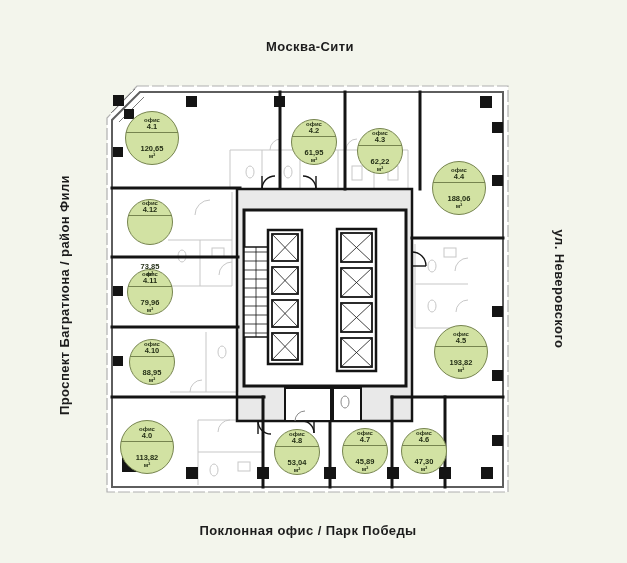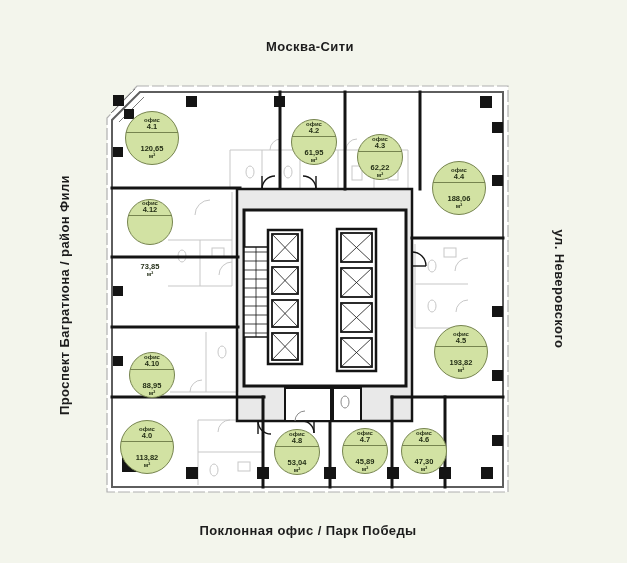--- a/index.html
+++ b/index.html
@@ -227,21 +227,21 @@
   <div class="badge" style="left:291px;top:119px;">
     <div class="half-top">
         <span class="t-label">офис</span>
         <span class="t-num">4.2</span>
       </div>
     <div class="half-bot">
         <span class="t-area">61,95</span>
         <span class="t-unit">м²</span>
       </div>
   </div>
-  <div class="badge" style="left:357px;top:134px;">
+  <div class="badge" style="left:357px;top:128px;">
     <div class="half-top">
         <span class="t-label">офис</span>
         <span class="t-num">4.3</span>
       </div>
     <div class="half-bot">
         <span class="t-area">62,22</span>
         <span class="t-unit">м²</span>
       </div>
   </div>
   <div class="badge lg" style="left:432px;top:161px;">
@@ -297,30 +297,40 @@
   <div class="badge lg" style="left:120px;top:420px;">
     <div class="half-top">
         <span class="t-label">офис</span>
         <span class="t-num">4.0</span>
       </div>
     <div class="half-bot">
         <span class="t-area">113,82</span>
         <span class="t-unit">м²</span>
       </div>
   </div>
-  <div class="badge" style="left:129px;top:352px;">
+  <div class="badge" style="left:129px;top:339px;">
     <div class="half-top">
         <span class="t-label">офис</span>
         <span class="t-num">4.10</span>
       </div>
     <div class="half-bot">
         <span class="t-area">88,95</span>
         <span class="t-unit">м²</span>
       </div>
   </div>
+  <div class="badge" style="left:127px;top:269px;">
+    <div class="half-top">
+        <span class="t-label">офис</span>
+        <span class="t-num">4.11</span>
+      </div>
+    <div class="half-bot">
+        <span class="t-area">79,96</span>
+        <span class="t-unit">м²</span>
+      </div>
+  </div>
   <div class="badge" style="left:127px;top:199px;gap:35px;">
     <div class="half-top">
         <span class="t-label">офис</span>
         <span class="t-num">4.12</span>
       </div>
     <div class="half-bot">
         <span class="t-area">73,85</span>
         <span class="t-unit">м²</span>
       </div>
   </div>

